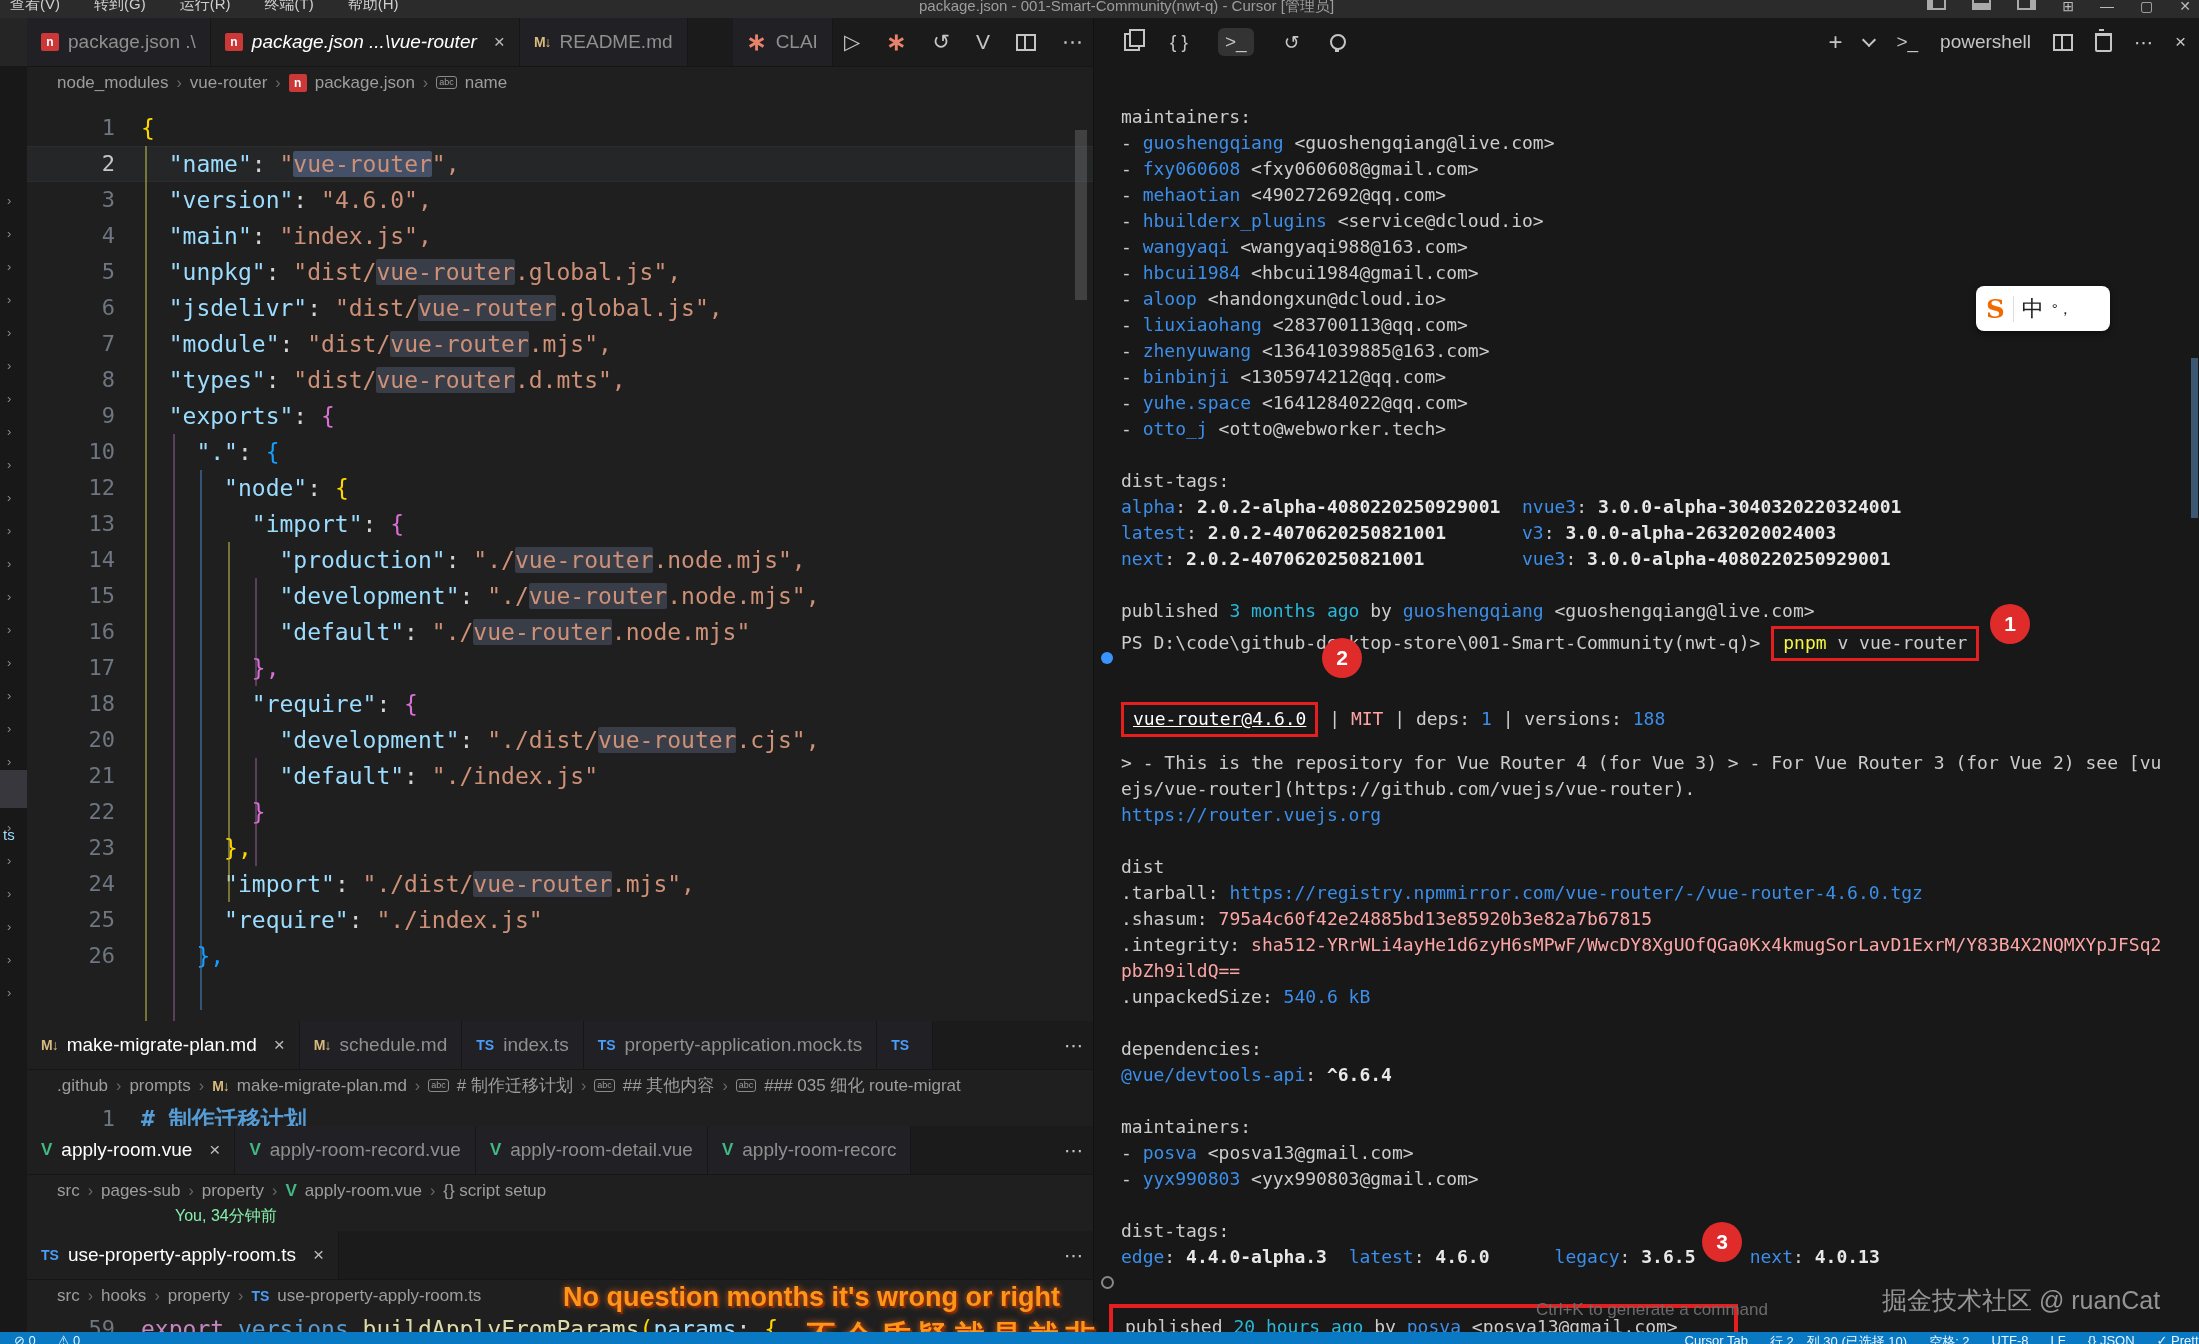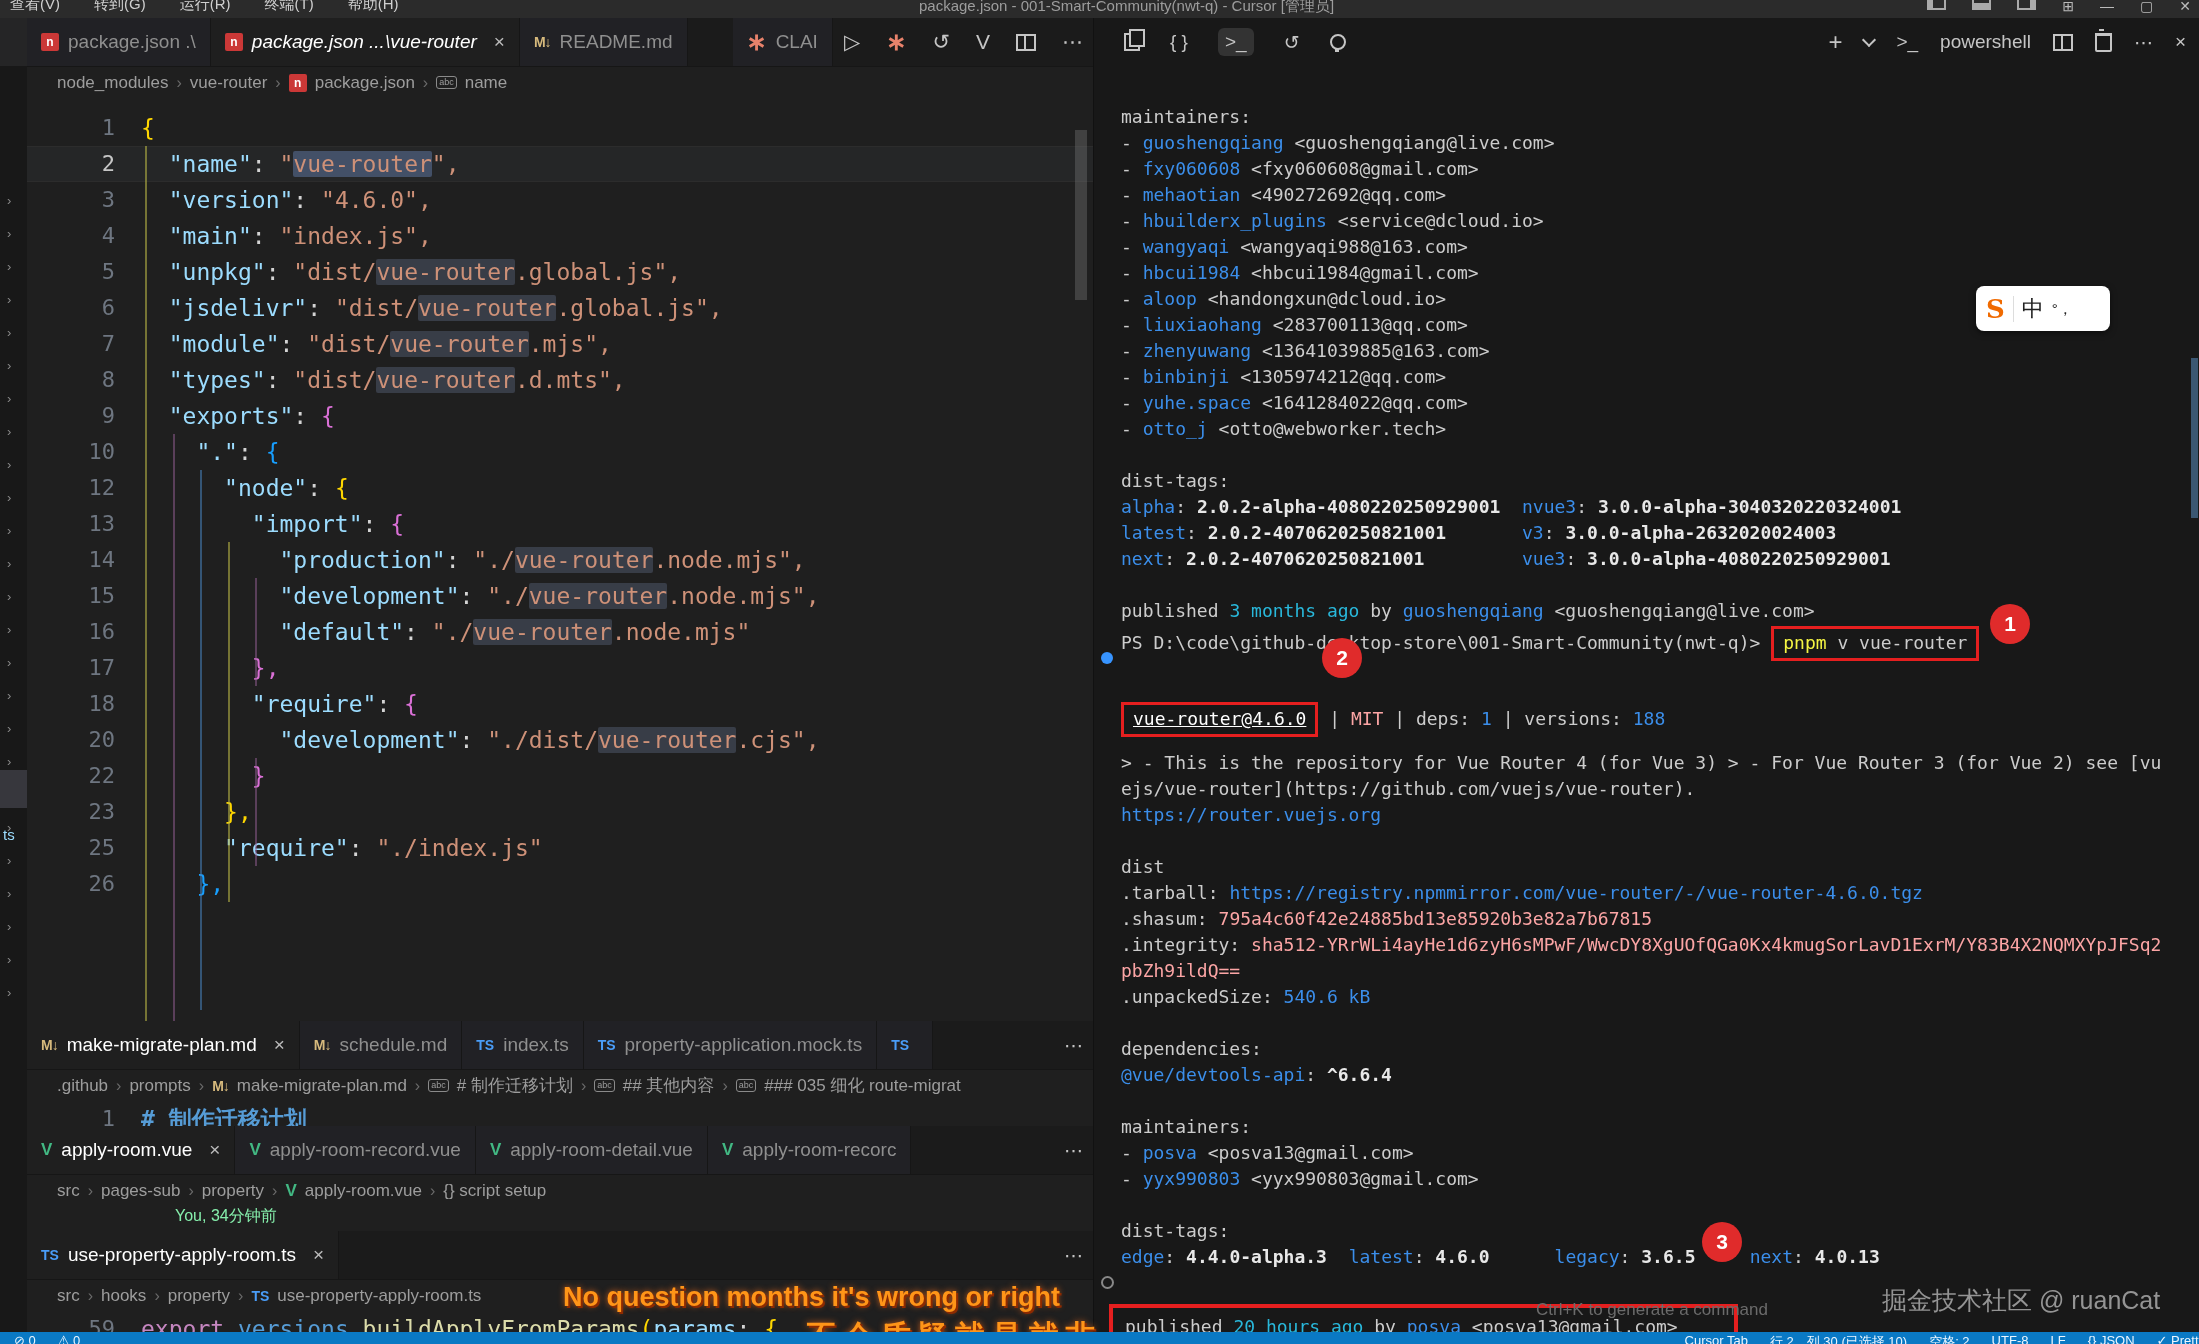--- a/index.html
+++ b/index.html
@@ -206,22 +206,24 @@
           <div class="cl"><span class="gut">9</span><pre><span>  </span><span class="tk-k">"exports"</span><span class="tk-p">: </span><span class="tk-b2">{</span></pre></div>
           <div class="cl"><span class="gut">10</span><pre><span>    </span><span class="tk-k">"."</span><span class="tk-p">: </span><span class="tk-b3">{</span></pre></div>
           <div class="cl"><span class="gut">12</span><pre><span>      </span><span class="tk-k">"node"</span><span class="tk-p">: </span><span class="tk-y1">{</span></pre></div>
           <div class="cl"><span class="gut">13</span><pre><span>        </span><span class="tk-k">"import"</span><span class="tk-p">: </span><span class="tk-b2">{</span></pre></div>
           <div class="cl"><span class="gut">14</span><pre><span>          </span><span class="tk-k">"production"</span><span class="tk-p">: </span><span class="tk-s">"./</span><span class="tk-sh">vue-router</span><span class="tk-s">.node.mjs",</span></pre></div>
           <div class="cl"><span class="gut">15</span><pre><span>          </span><span class="tk-k">"development"</span><span class="tk-p">: </span><span class="tk-s">"./</span><span class="tk-sh">vue-router</span><span class="tk-s">.node.mjs",</span></pre></div>
           <div class="cl"><span class="gut">16</span><pre><span>          </span><span class="tk-k">"default"</span><span class="tk-p">: </span><span class="tk-s">"./</span><span class="tk-sh">vue-router</span><span class="tk-s">.node.mjs"</span></pre></div>
           <div class="cl"><span class="gut">17</span><pre><span>        </span><span class="tk-b2">},</span></pre></div>
           <div class="cl"><span class="gut">18</span><pre><span>        </span><span class="tk-k">"require"</span><span class="tk-p">: </span><span class="tk-b2">{</span></pre></div>
           <div class="cl"><span class="gut">20</span><pre><span>          </span><span class="tk-k">"development"</span><span class="tk-p">: </span><span class="tk-s">"./dist/</span><span class="tk-sh">vue-router</span><span class="tk-s">.cjs",</span></pre></div>
+          <div class="cl"><span class="gut">21</span><pre><span>          </span><span class="tk-k">"default"</span><span class="tk-p">: </span><span class="tk-s">"./index.js"</span></pre></div>
           <div class="cl"><span class="gut">22</span><pre><span>        </span><span class="tk-b2">}</span></pre></div>
           <div class="cl"><span class="gut">23</span><pre><span>      </span><span class="tk-y1">},</span></pre></div>
+          <div class="cl"><span class="gut">24</span><pre><span>      </span><span class="tk-k">"import"</span><span class="tk-p">: </span><span class="tk-s">"./dist/</span><span class="tk-sh">vue-router</span><span class="tk-s">.mjs",</span></pre></div>
           <div class="cl"><span class="gut">25</span><pre><span>      </span><span class="tk-k">"require"</span><span class="tk-p">: </span><span class="tk-s">"./index.js"</span></pre></div>
           <div class="cl"><span class="gut">26</span><pre><span>    </span><span class="tk-b3">},</span></pre></div>
         </div>
     </div>
     <div class="sbthumb" style="left:1048px;top:112px;width:12px;height:170px;"></div>
   </div>
 
   <div class="group" id="g2" style="left:27px;top:1021px;width:1066px;height:105px;">
     <div class="tabbar">
         <div class="tab active">

